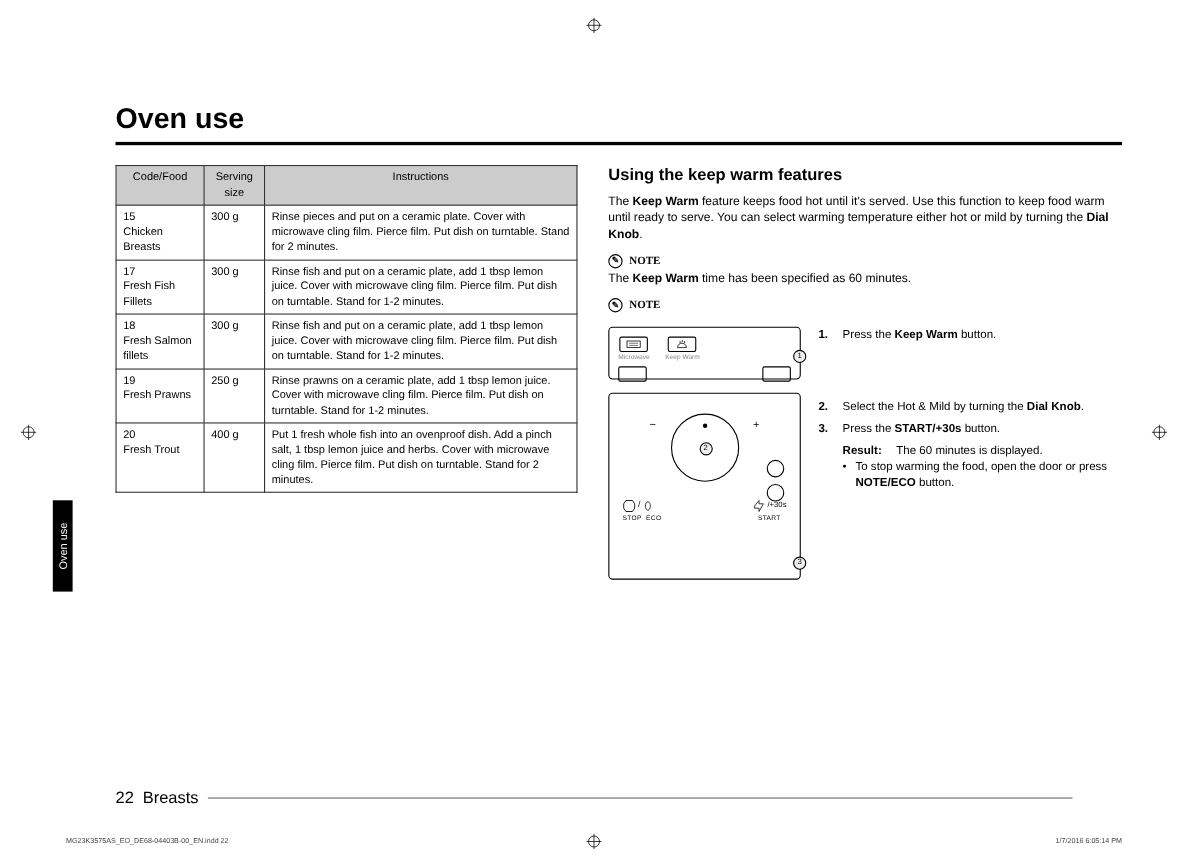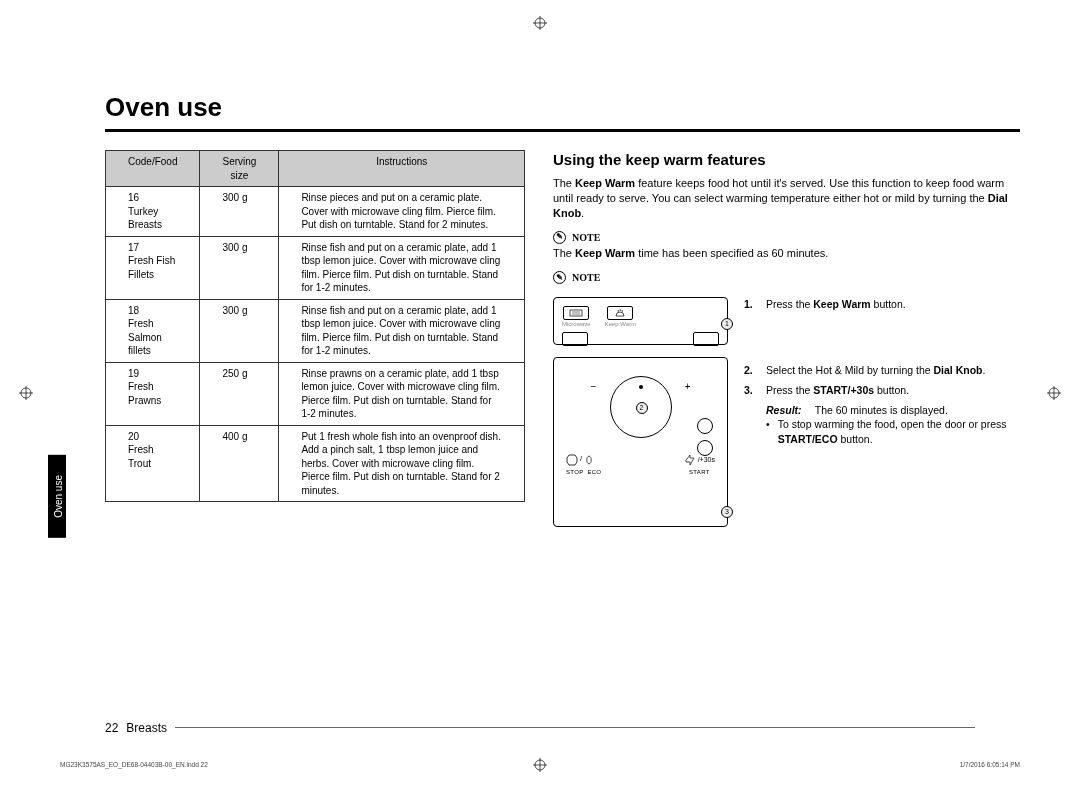--- a/index.html
+++ b/index.html
@@ -46,21 +46,21 @@
     transform: rotate(180deg);
     border-radius: 0;
     width: 18px;
     text-align: center;
   }
 
   
   table.food { border-collapse: collapse; width: 100%; }
   table.food th, table.food td {
     border: 1px solid #333;
-    padding: 4px 22px;
+    padding: 4px 6px;
     vertical-align: top;
     font-size: 10px;
     text-align: left;
   }
   table.food th {
     background: #ccc;
     font-weight: normal;
     text-align: center;
   }
   table.food .code-col { width: 80px; }
@@ -170,30 +170,30 @@
 
   .steps { flex: 1; }
   .step-item {
     display: flex;
     gap: 8px;
     margin-bottom: 6px;
     font-size: 10.5px;
   }
   .step-num { font-weight: bold; width: 14px; flex-shrink: 0; }
   .step-sub { margin-left: 22px; font-size: 10.5px; }
-  .step-sub .label { font-weight: bold; display: inline-block; width: 46px; font-style: italic; }
+  .step-sub .label { font-weight: bold; display: inline-block; width: 46px; }
   .bullet-sub { margin-left: 22px; display: flex; gap: 8px; font-size: 10.5px; }
   .bullet-sub .b { flex-shrink: 0; }
 
   
   .page-number {
     position: absolute;
     left: 105px;
     bottom: 52px;
-    font-size: 12px;
+    font-size: 15px;
     display: flex;
     align-items: center;
     gap: 8px;
     width: 870px;
   }
   .page-number .line {
     flex: 1;
     border-top: 0.7px solid #666;
     height: 0;
   }
@@ -260,21 +260,21 @@
       <table class="food">
         <thead>
           <tr>
             <th class="code-col">Code/Food</th>
             <th class="size-col">Serving size</th>
             <th>Instructions</th>
           </tr>
         </thead>
         <tbody>
           <tr>
-            <td><span>16</span><br><span>Turkey Breasts</span></td>
+            <td><span>15</span><br><span>Chicken Breasts</span></td>
             <td class="size-cell">300 g</td>
             <td>Rinse pieces and put on a ceramic plate. Cover with microwave cling film. Pierce film. Put dish on turntable. Stand for 2 minutes.</td>
           </tr>
           <tr>
             <td><span>17</span><br><span>Fresh Fish Fillets</span></td>
             <td class="size-cell">300 g</td>
             <td>Rinse fish and put on a ceramic plate, add 1 tbsp lemon juice. Cover with microwave cling film. Pierce film. Put dish on turntable. Stand for 1-2 minutes.</td>
           </tr>
           <tr>
             <td><span>18</span><br><span>Fresh Salmon fillets</span></td>
@@ -397,21 +397,21 @@
           <div class="step-item">
             <span class="step-num">3.</span>
             <span><span>Press the </span><b>START/+30s</b><span> button.</span></span>
           </div>
           <div class="step-sub">
             <span class="label">Result:</span>
             <span>The 60 minutes is displayed.</span>
           </div>
           <div class="bullet-sub">
             <span class="b">•</span>
-            <span><span>To stop warming the food, open the door or press </span><b>START/ECO</b><span> button.</span></span>
+            <span><span>To stop warming the food, open the door or press </span><b>NOTE/ECO</b><span> button.</span></span>
           </div>
         </div>
       </div>
     </div>
   </div>
 
   <div class="page-number">
     <span>22</span>
     <span>Breasts</span>
     <span class="line"></span>

